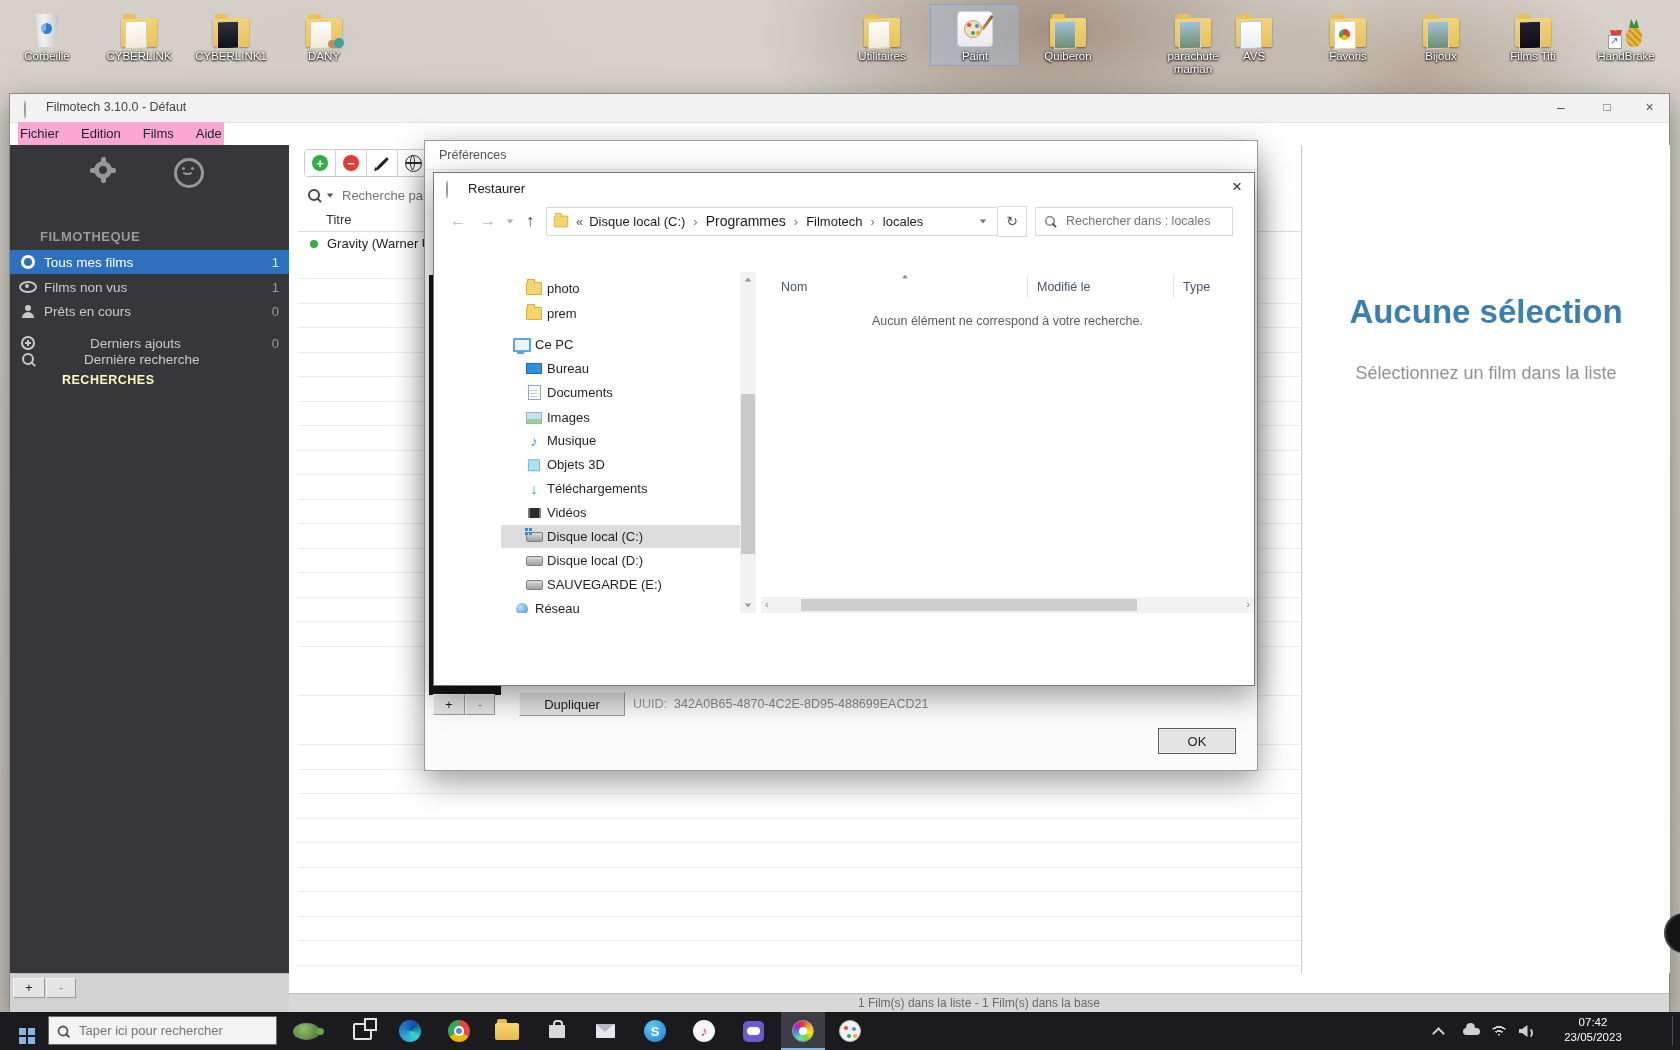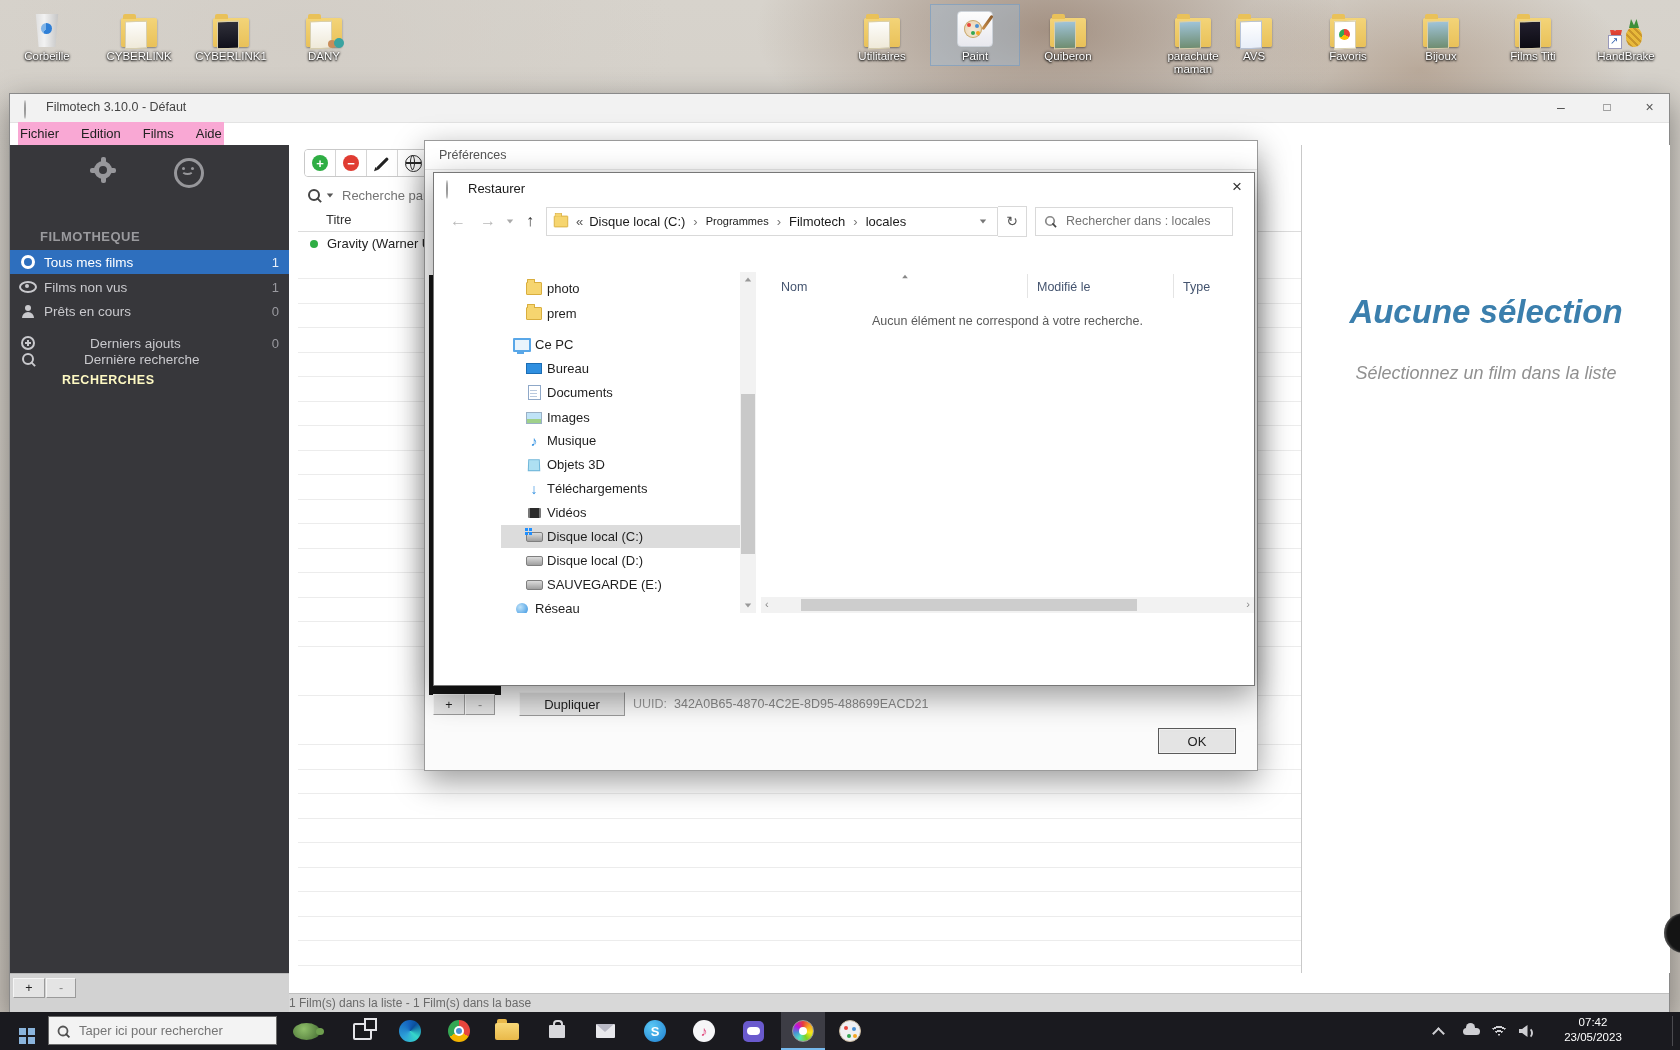--- a/index.html
+++ b/index.html
@@ -349,27 +349,27 @@
       <span>Défaut</span>
       <span class="car" style="position:absolute;right:8px;"></span>
     </div>
     <div class="abs flexc" style="left:1568px;top:53px;width:33px;height:26px;background:#e8e8e8;border:1px solid #a0a0a0;justify-content:center;">
       <span class="v-split"></span>
     </div>
     <div class="abs flexc" style="left:1610px;top:53px;width:38px;height:26px;background:#d6e9f8;border:1px solid #6fa7d4;outline:1px solid #3f87c4;justify-content:center;">
       <span class="v-cols"></span>
     </div>
 
-    <div class="abs" style="left:1291px;top:51px;width:368px;height:828px;background:#fff;border-left:1px solid #c9c9c9;font-style:italic;">
+    <div class="abs" style="left:1291px;top:51px;width:368px;height:828px;background:#fff;border-left:1px solid #c9c9c9;">
       <div style="position:absolute;left:0;width:100%;top:148px;text-align:center;font-size:33px;font-weight:bold;color:#3b7fad;">Aucune sélection</div>
       <div style="position:absolute;left:0;width:100%;top:218px;text-align:center;font-size:18px;color:#909090;">Sélectionnez un film dans la liste</div>
     </div>
 
     <div class="abs" style="left:279px;top:899px;width:1380px;height:20px;background:#d8d8d8;border-top:1px solid #c0c0c0;">
-      <div style="font-size:12px;color:#6a6a6a;line-height:19px;">1 Film(s) dans la liste - 1 Film(s) dans la base</div>
+      <div style="text-align:center;font-size:12px;color:#6a6a6a;line-height:19px;">1 Film(s) dans la liste - 1 Film(s) dans la base</div>
     </div>
   </div>
 
   <div class="win" style="left:424px;top:140px;width:832px;height:629px;background:#fbfbfb;border-color:#9a9a9a;">
     <div class="abs" style="left:0;top:0;right:0;height:28px;background:#fff;border-bottom:1px solid #e8e8e8;">
       <span style="position:absolute;left:14px;top:7px;font-size:12.5px;color:#555;">Préférences</span>
     </div>
     <div class="abs" style="left:4px;top:134px;width:72px;height:420px;background:#161616;"></div>
     <div class="abs flexc" style="left:0;top:548px;right:0;height:30px;gap:0;">
       <div class="raised" style="position:absolute;left:8px;top:5px;width:30px;height:19px;">+</div>
@@ -393,21 +393,21 @@
       <span style="margin-left:16px;font-size:16px;color:#b8b8b8;">←</span>
       <span style="margin-left:14px;font-size:16px;color:#b8b8b8;">→</span>
       <span class="car" style="margin-left:10px;border-top-color:#aaa;transform:scale(.8);"></span>
       <span style="margin-left:12px;font-size:16px;color:#3a3a3a;">↑</span>
       <div class="flexc" style="margin-left:12px;width:452px;height:29px;border:1px solid #d9d9d9;padding-left:6px;box-sizing:border-box;">
         <span class="t-folder" style="transform:scale(.9);"></span>
         <span style="margin:0 4px 0 7px;color:#555;font-size:13px;">«</span>
         <span id="breadcrumb-items" style="display:flex;align-items:center;">
             <span style="font-size: 13px; color: rgb(26, 26, 26); padding: 0px 2px;">Disque local (C:)</span>
             <span style="color: rgb(119, 119, 119); font-size: 13px; padding: 0px 6px;">›</span>
-            <span style="font-size: 11px; color: rgb(26, 26, 26); padding: 0px 2px;">Programmes</span>
+            <span style="font-size: 14px; color: rgb(26, 26, 26); padding: 0px 2px;">Programmes</span>
             <span style="color: rgb(119, 119, 119); font-size: 13px; padding: 0px 6px;">›</span>
             <span style="font-size: 13px; color: rgb(26, 26, 26); padding: 0px 2px;">Filmotech</span>
             <span style="color: rgb(119, 119, 119); font-size: 13px; padding: 0px 6px;">›</span>
             <span style="font-size: 13px; color: rgb(26, 26, 26); padding: 0px 2px;">locales</span>
           </span>
         <span class="car" style="margin-left:auto;margin-right:10px;transform:scale(.8);border-top-color:#777;"></span>
       </div>
       <div class="flexc" style="width:28px;height:29px;border:1px solid #d9d9d9;border-left:none;justify-content:center;color:#555;font-size:14px;">↻</div>
       <div class="flexc" style="margin-left:8px;width:198px;height:29px;border:1px solid #d9d9d9;box-sizing:border-box;">
         <span class="mag" style="margin:0 8px;transform:scale(.85);border-color:#888;"></span>

